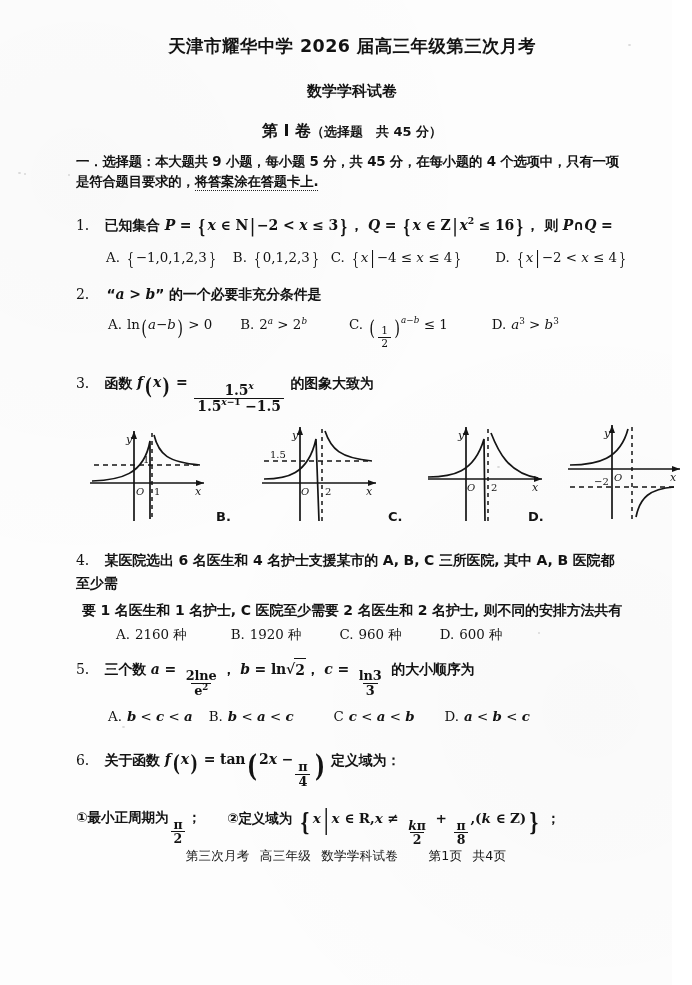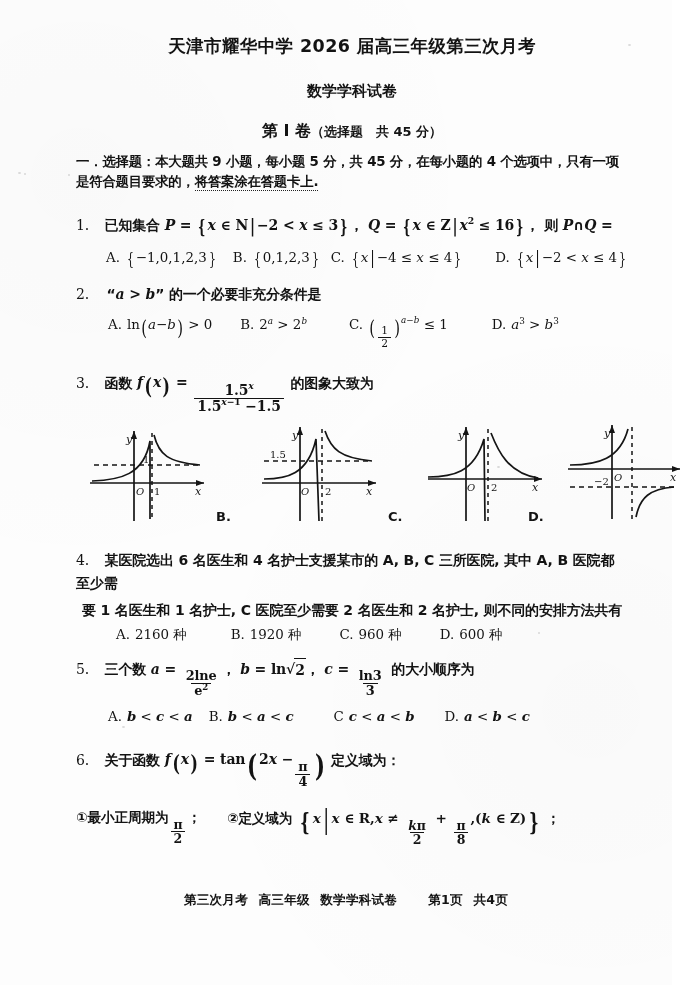--- a/index.html
+++ b/index.html
@@ -170,25 +170,25 @@
   .graph-label {
     position: absolute;
     font-size: 13px;
     font-weight: bold;
     font-family: "DejaVu Sans","Liberation Sans",sans-serif;
   }
   
   .footer {
     position: absolute;
     left: 0;
-    top: 892px;
+    top: 848px;
     width: 692px;
     text-align: center;
     font-size: 12.6px;
-    font-weight: bold;
+    font-weight: normal;
     font-family: "DejaVu Sans","Liberation Sans",sans-serif;
     letter-spacing: 0.2px;
   }
   .footer span { margin: 0 3px; }
   .stmt-row {
     margin-top: 18px;
     font-size: 13.6px;
     font-weight: bold;
     font-family: "DejaVu Sans","Liberation Sans",sans-serif;
     display: flex;

